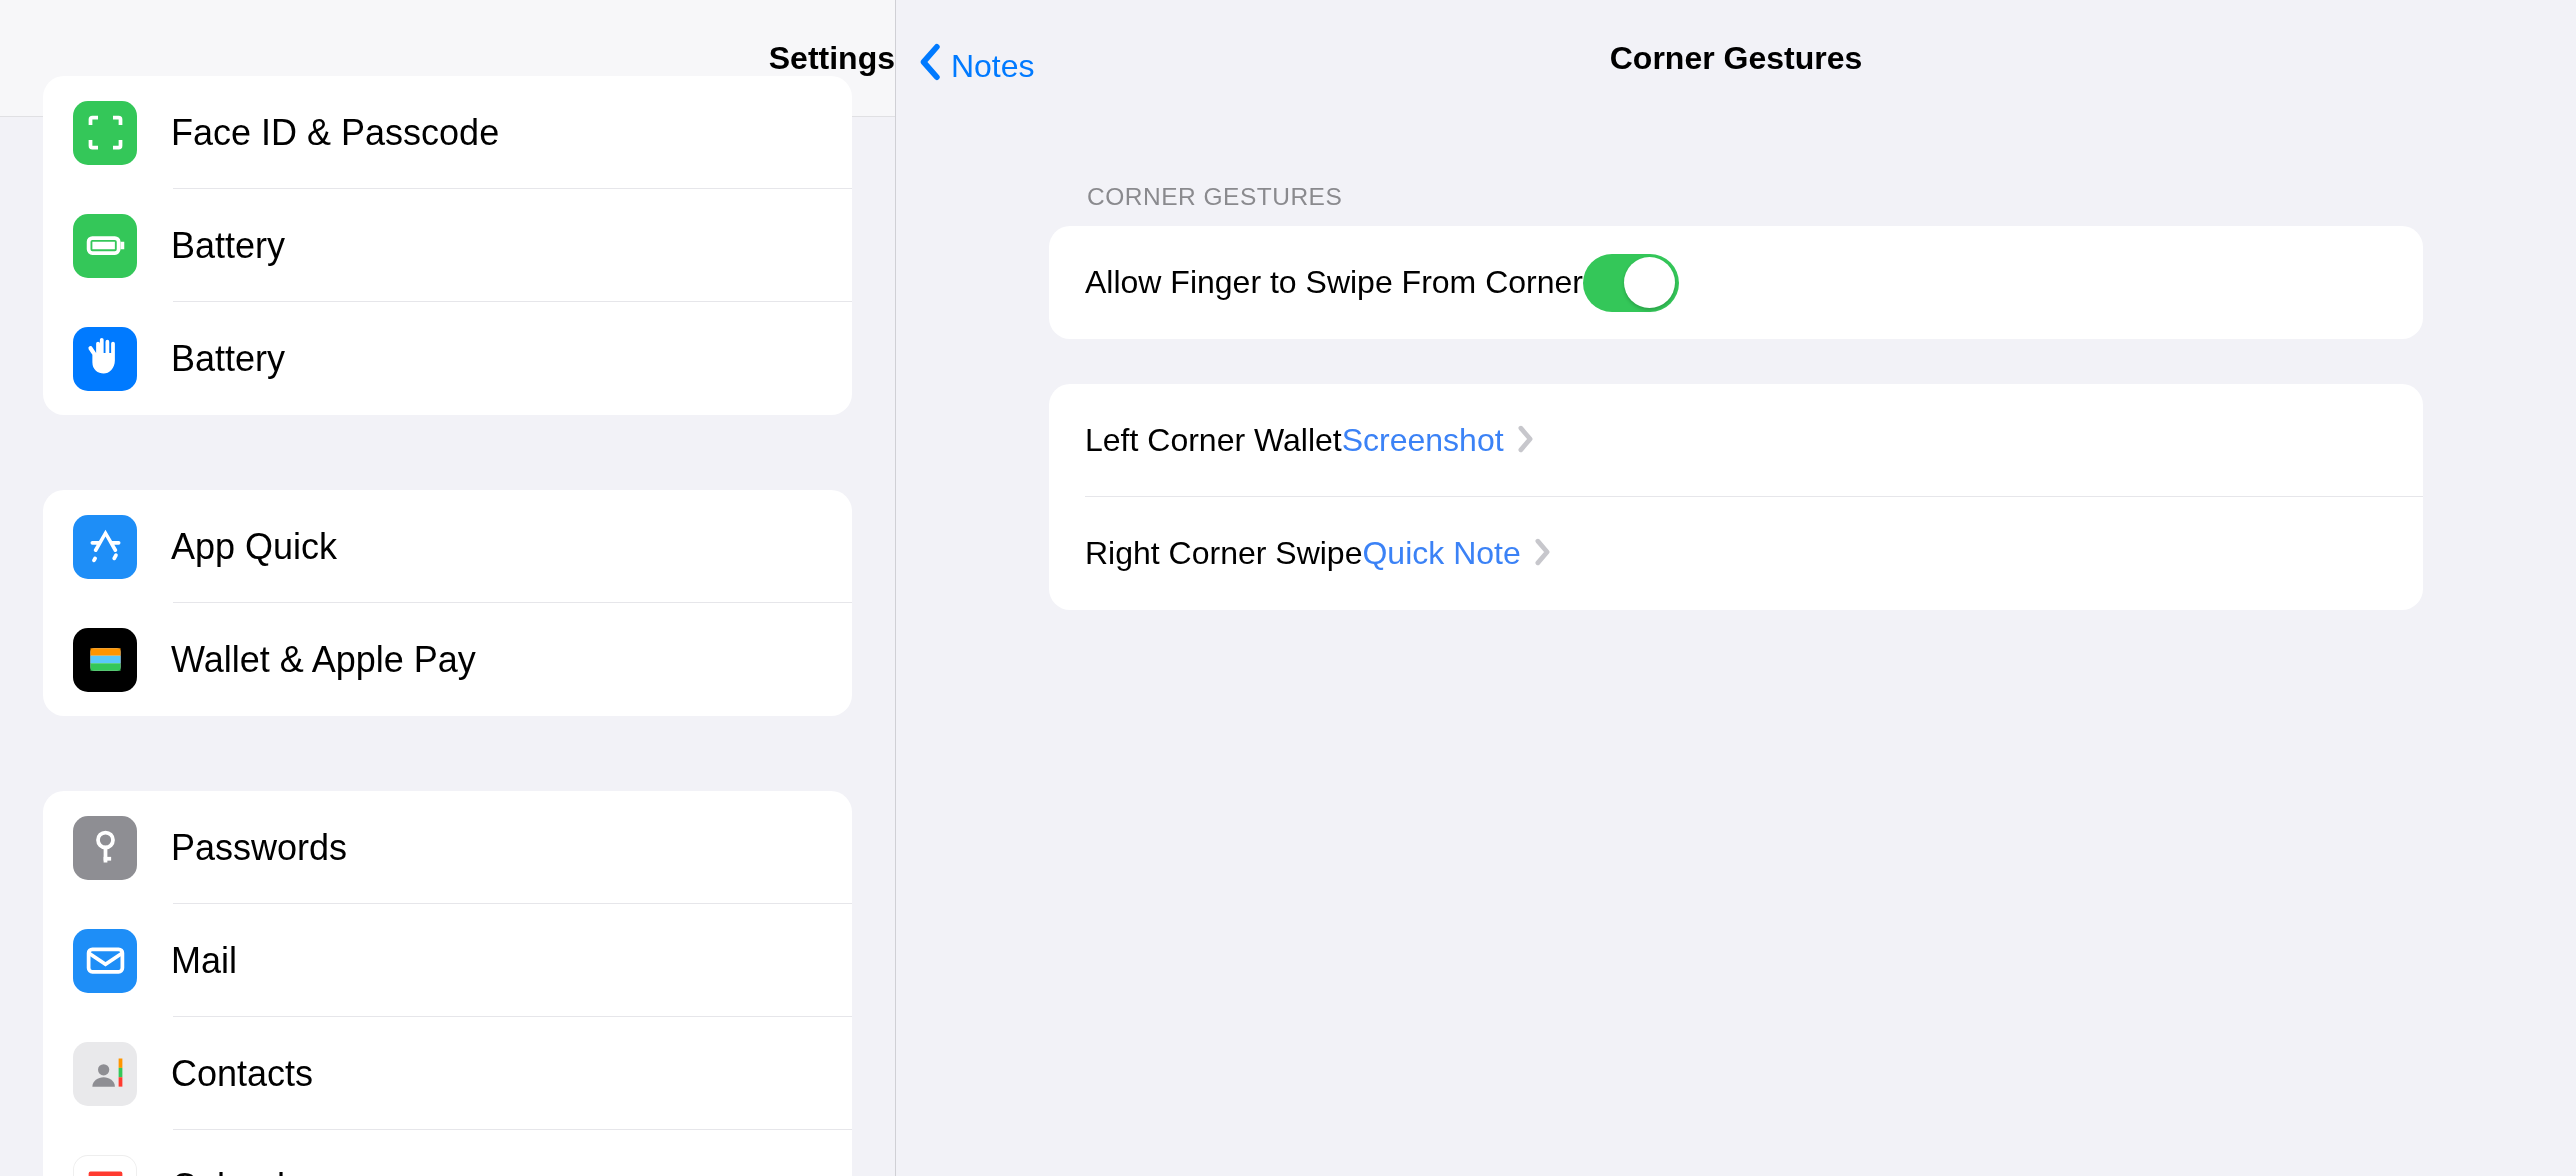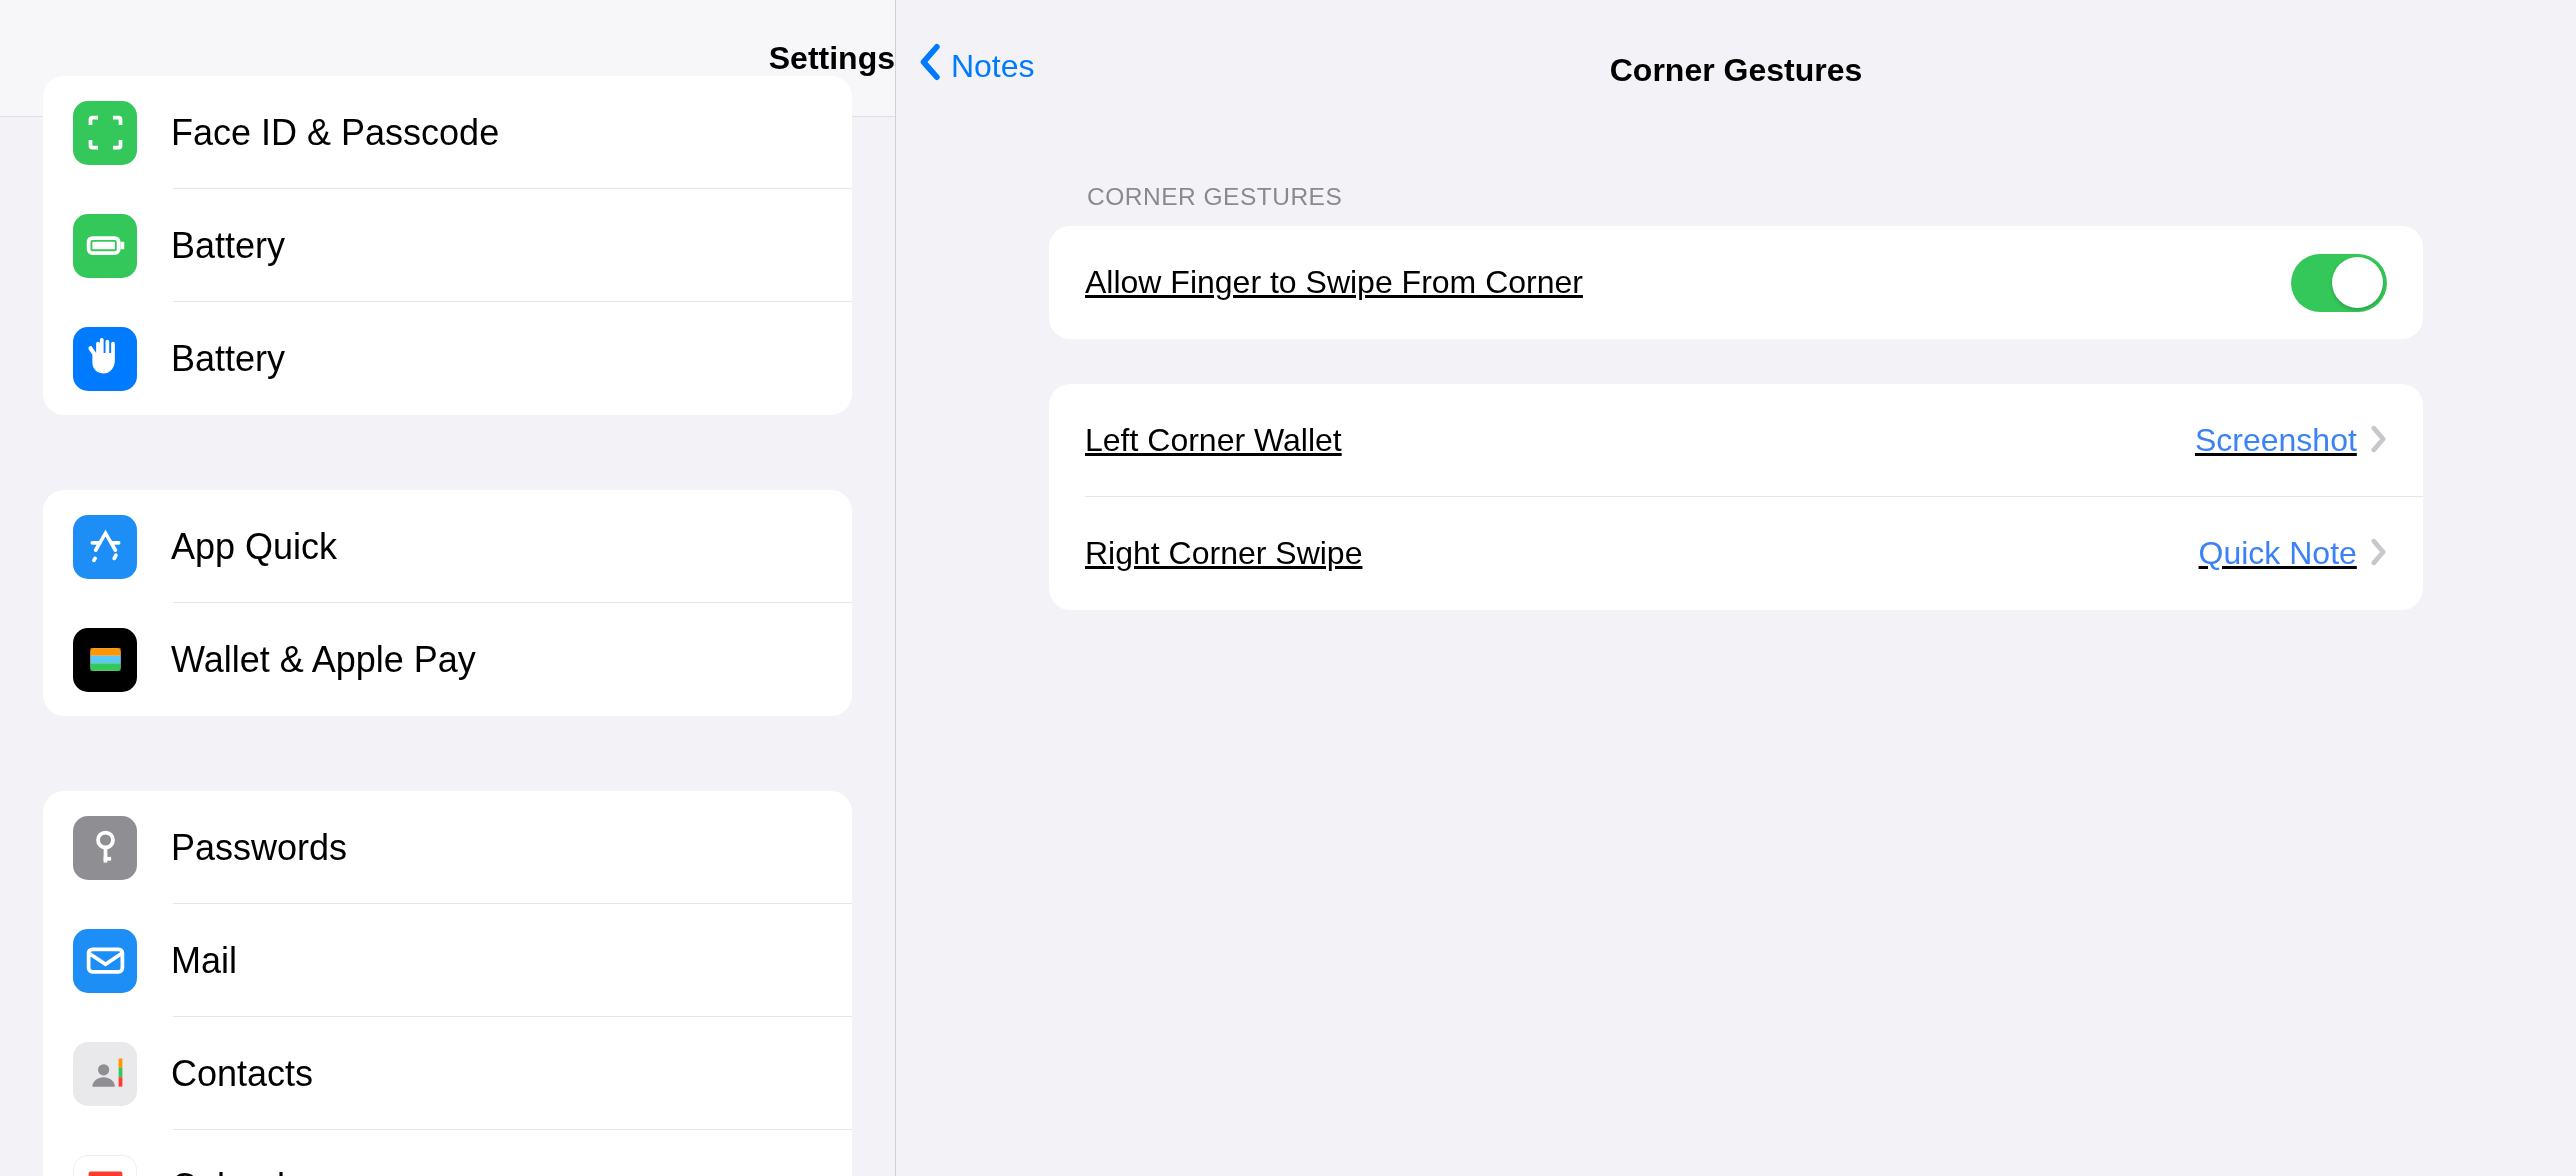--- a/index.html
+++ b/index.html
@@ -86,21 +86,21 @@
     .detail {
       flex: 1;
       height: 100%;
       position: relative;
       background: #f2f2f7;
     }
     .detail-header {
       height: 117px;
       display:flex;
       align-items:flex-start;
-      padding-top: 52px;
+      padding-top: 40px;
       position: relative;
     }
     .back-button {
       position:absolute;
       left: 21px;
       top: 43px;
       display:flex;
       align-items:center;
       color:#007aff;
       font-size:32px;
@@ -122,25 +122,24 @@
       margin: 66px 0 15px 38px;
     }
     .cell-group {
       background:#fff;
       border-radius:21px;
       overflow:hidden;
     }
     .cell {
       display:flex;
       align-items:center;
-      justify-content:space-between;
+      justify-content:flex-start;
       height:113px;
       padding: 0 36px;
       position:relative;
-      text-decoration:underline;
     }
     .cell .sep {
       position:absolute;
       left:36px; right:0; bottom:0; height:0.9px; background:#e6e6ea;
     }
     .cell:last-child .sep { display:none; }
     .cell-label { font-size:32px; color:#000; }
     .cell-right { display:flex; align-items:center; }
     .cell-value { font-size:32px; color:#3b82f6; margin-right:13.2px; }
     .chevron { color:#c7c7cc; }

